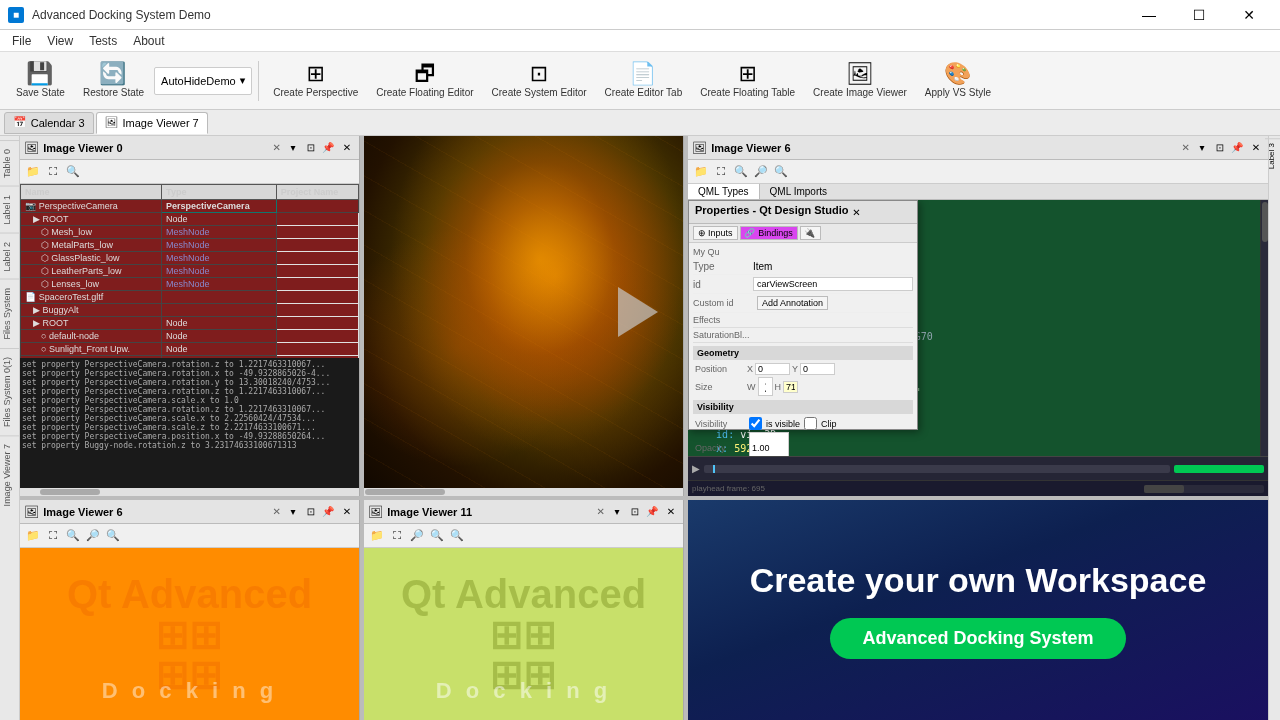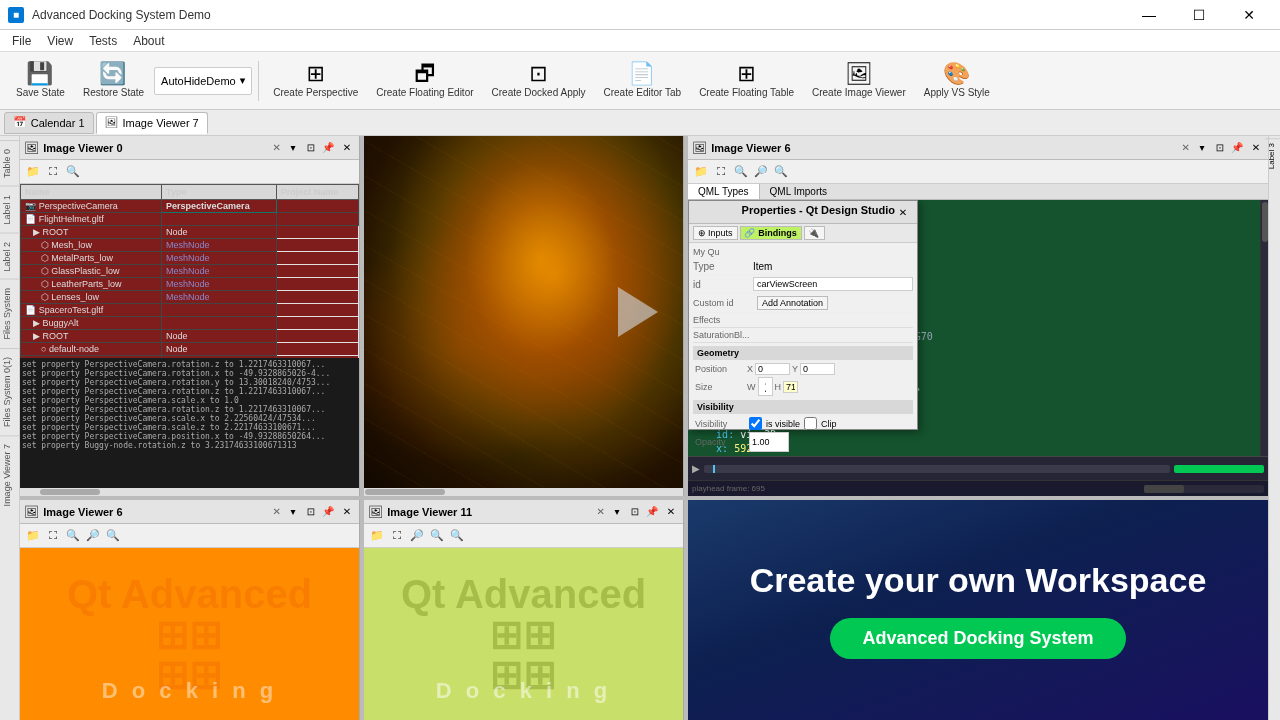--- a/index.html
+++ b/index.html
@@ -99,21 +99,21 @@
       display: flex; align-items: center; padding: 2px 4px; gap: 2px;
       background: #f0f0f0; border-bottom: 1px solid #ccc; height: 24px;
     }
     .mini-btn { width: 18px; height: 18px; border: none; background: transparent; cursor: pointer; font-size: 11px; display: flex; align-items: center; justify-content: center; }
 
     
     .properties-dialog {
       position: absolute; top: 24px; left: 10px; width: 225px;
       background: #f0f0f0; border: 1px solid #999; z-index: 10; box-shadow: 2px 2px 6px rgba(0,0,0,0.3);
     }
-    .dialog-titlebar { background: #e0e0e0; padding: 3px 6px; font-size: 11px; font-weight: bold; display: flex; justify-content: flex-end; border-bottom: 1px solid #bbb; }
+    .dialog-titlebar { background: #e0e0e0; padding: 3px 6px; font-size: 11px; font-weight: bold; display: flex; justify-content: flex-start; border-bottom: 1px solid #bbb; }
 
     
     .sg-table { width: 100%; border-collapse: collapse; font-size: 10px; }
     .sg-table th { background: #d8d8d8; padding: 2px 4px; text-align: left; border: 1px solid #bbb; }
     .sg-table td { padding: 1px 4px; border: 1px solid #e0e0e0; }
 
     
     .vsplitter { width: 4px; background: #bbb; cursor: col-resize; }
     .hsplitter { height: 4px; background: #bbb; cursor: row-resize; }
   </style>
@@ -156,21 +156,21 @@
   <button class="toolbar-btn">
     <span class="toolbar-icon">⊞</span>
     <span class="toolbar-label">Create Perspective</span>
   </button>
   <button class="toolbar-btn">
     <span class="toolbar-icon">🗗</span>
     <span class="toolbar-label">Create Floating Editor</span>
   </button>
   <button class="toolbar-btn">
     <span class="toolbar-icon">⊡</span>
-    <span class="toolbar-label">Create Docked Apply</span>
+    <span class="toolbar-label">Create System Editor</span>
   </button>
   <button class="toolbar-btn">
     <span class="toolbar-icon">📄</span>
     <span class="toolbar-label">Create Editor Tab</span>
   </button>
   <button class="toolbar-btn">
     <span class="toolbar-icon">⊞</span>
     <span class="toolbar-label">Create Floating Table</span>
   </button>
   <button class="toolbar-btn">
@@ -179,21 +179,21 @@
   </button>
   <button class="toolbar-btn">
     <span class="toolbar-icon">🎨</span>
     <span class="toolbar-label">Apply VS Style</span>
   </button>
 </div>
 
 <div class="tab-bar">
   <div class="tab-item">
     <span>📅</span>
-    <span>Calendar 1</span>
+    <span>Calendar 3</span>
   </div>
   <div class="tab-item active">
     <span>🖼</span>
     <span>Image Viewer 7</span>
   </div>
 </div>
 
 <div class="main-content">
 
   <div class="left-sidebar">
@@ -236,25 +236,20 @@
               <tr style="background:#3a3a3a;">
                 <th style="padding:2px 4px; text-align:left; border:1px solid #555; color:#ccc;">Name</th>
                 <th style="padding:2px 4px; text-align:left; border:1px solid #555; color:#ccc;">Type</th>
                 <th style="padding:2px 4px; text-align:left; border:1px solid #555; color:#ccc;">Project Name</th>
               </tr>
             </thead>
             <tbody>
               <tr>
                   <td style="padding:1px 4px; border:1px solid #444;">📷 PerspectiveCamera</td>
                   <td style="padding:1px 4px; border:1px solid #0f766e;font-weight:bold;">PerspectiveCamera</td>
-                  <td style="padding:1px 4px; border:1px solid #444;"></td>
-                </tr>
-              <tr>
-                  <td style="padding:1px 4px; border:1px solid #444;">📄 FlightHelmet.gltf</td>
-                  <td style="padding:1px 4px; border:1px solid #444;"></td>
                   <td style="padding:1px 4px; border:1px solid #444;"></td>
                 </tr>
               <tr>
                   <td style="padding:1px 4px; padding-left:12px; border:1px solid #444;">▶ ROOT</td>
                   <td style="padding:1px 4px; border:1px solid #444;">Node</td>
                   <td></td>
                 </tr>
               <tr>
                   <td style="padding:1px 4px; padding-left:20px; border:1px solid #444;">⬡ Mesh_low</td>
                   <td style="padding:1px 4px; border:1px solid #444; color:#88c;">MeshNode</td>
@@ -448,21 +443,21 @@
           </div>
 
           <div class="properties-dialog" style="position:absolute; top:0; left:0; width:230px; height:90%; background:#f0f0f0; border:1px solid #888; box-shadow:2px 2px 8px rgba(0,0,0,0.4); z-index:10;">
             <div class="dialog-titlebar">
               <span>Properties - Qt Design Studio</span>
               <button class="panel-btn">✕</button>
             </div>
 
             <div style="display:flex; gap:2px; padding:2px 4px; background:#e8e8e8; border-bottom:1px solid #ccc;">
               <button style="font-size:9px; padding:1px 4px; border:1px solid #bbb; background:#f5f5f5; cursor:pointer;">⊕ Inputs</button>
-              <button style="font-size:9px; padding:1px 4px; border:1px solid #bbb; background:#bef264; cursor:pointer;font-weight:bold;">🔗 Bindings</button>
+              <button style="font-size:9px; padding:1px 4px; border:1px solid #bbb; background:#d946ef; cursor:pointer;">🔗 Bindings</button>
               <button style="font-size:9px; padding:1px 4px; border:1px solid #bbb; background:#f5f5f5; cursor:pointer;">🔌</button>
             </div>
 
             <div style="padding:4px; font-size:10px;">
 
               <div style="color:#666; font-size:9px; margin-bottom:2px;">My Qu</div>
 
               <div style="display:flex; align-items:center; padding:2px 0; border-bottom:1px solid #eee;">
                 <span style="width:60px; color:#666; font-size:10px;">Type</span>
                 <span style="flex:1; font-size:10px;">Item</span>
@@ -502,21 +497,21 @@
               <div style="background:#d8d8d8; font-size:9px; font-weight:bold; padding:2px 4px; margin:3px 0 2px; cursor:pointer;">Visibility</div>
               <div style="display:flex; align-items:center; font-size:9px; padding:1px 2px; gap:4px;">
                 <span style="width:50px; color:#666;">Visibility</span>
                 <input type="checkbox" checked="" style="">
                 <span>is visible</span>
                 <input type="checkbox" style="">
                 <span>Clip</span>
               </div>
               <div style="display:flex; align-items:center; font-size:9px; padding:1px 2px; gap:4px;">
                 <span style="width:50px; color:#666;">Opacity</span>
-                <input type="text" style="width: 40px; font-size: 9px; border: 1px solid rgb(204, 204, 204); padding: 4px 2px;" value="1.00">
+                <input type="text" style="width: 40px; font-size: 9px; border: 1px solid rgb(204, 204, 204); padding: 10px 2px;" value="1.00">
               </div>
 
               <div style="font-size:9px; color:#666; padding:2px 0;text-align:center;">Gauss Blur</div>
 
               <div style="font-size:9px; color:#666; padding:2px 0;">My Qu</div>
             </div>
 
           </div>
 
           <div style="width:8px; background:#2a2a3a; border-left:1px solid #333; display:flex; flex-direction:column;">

